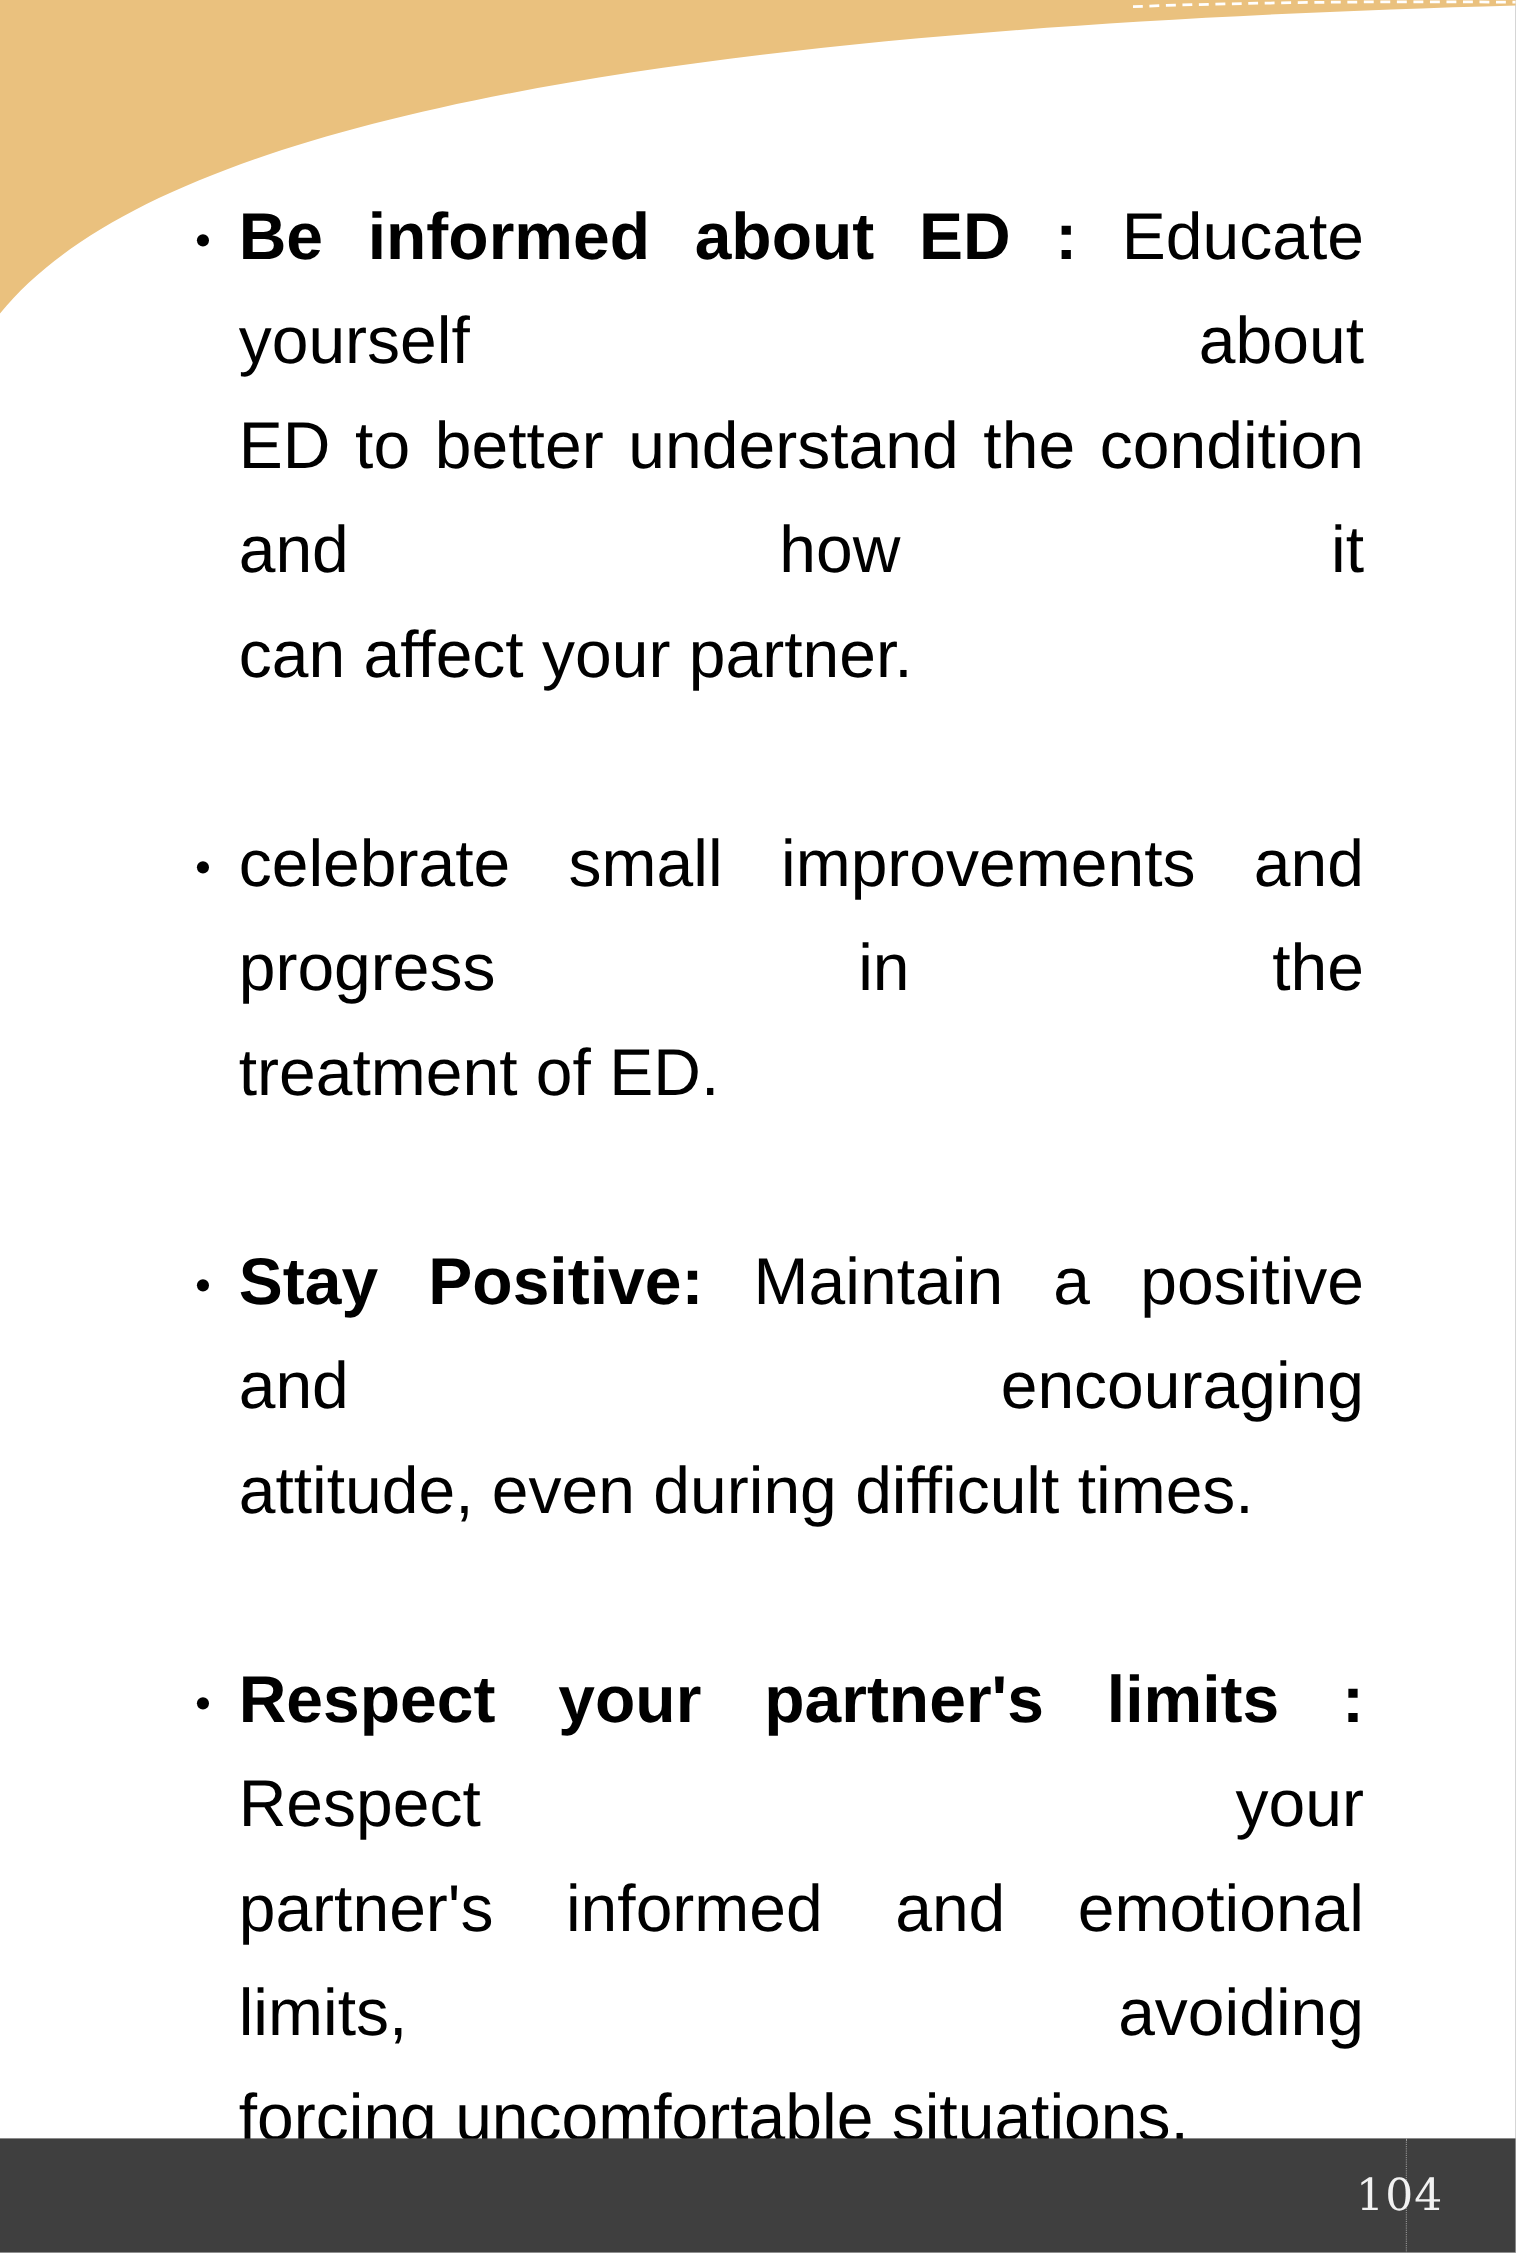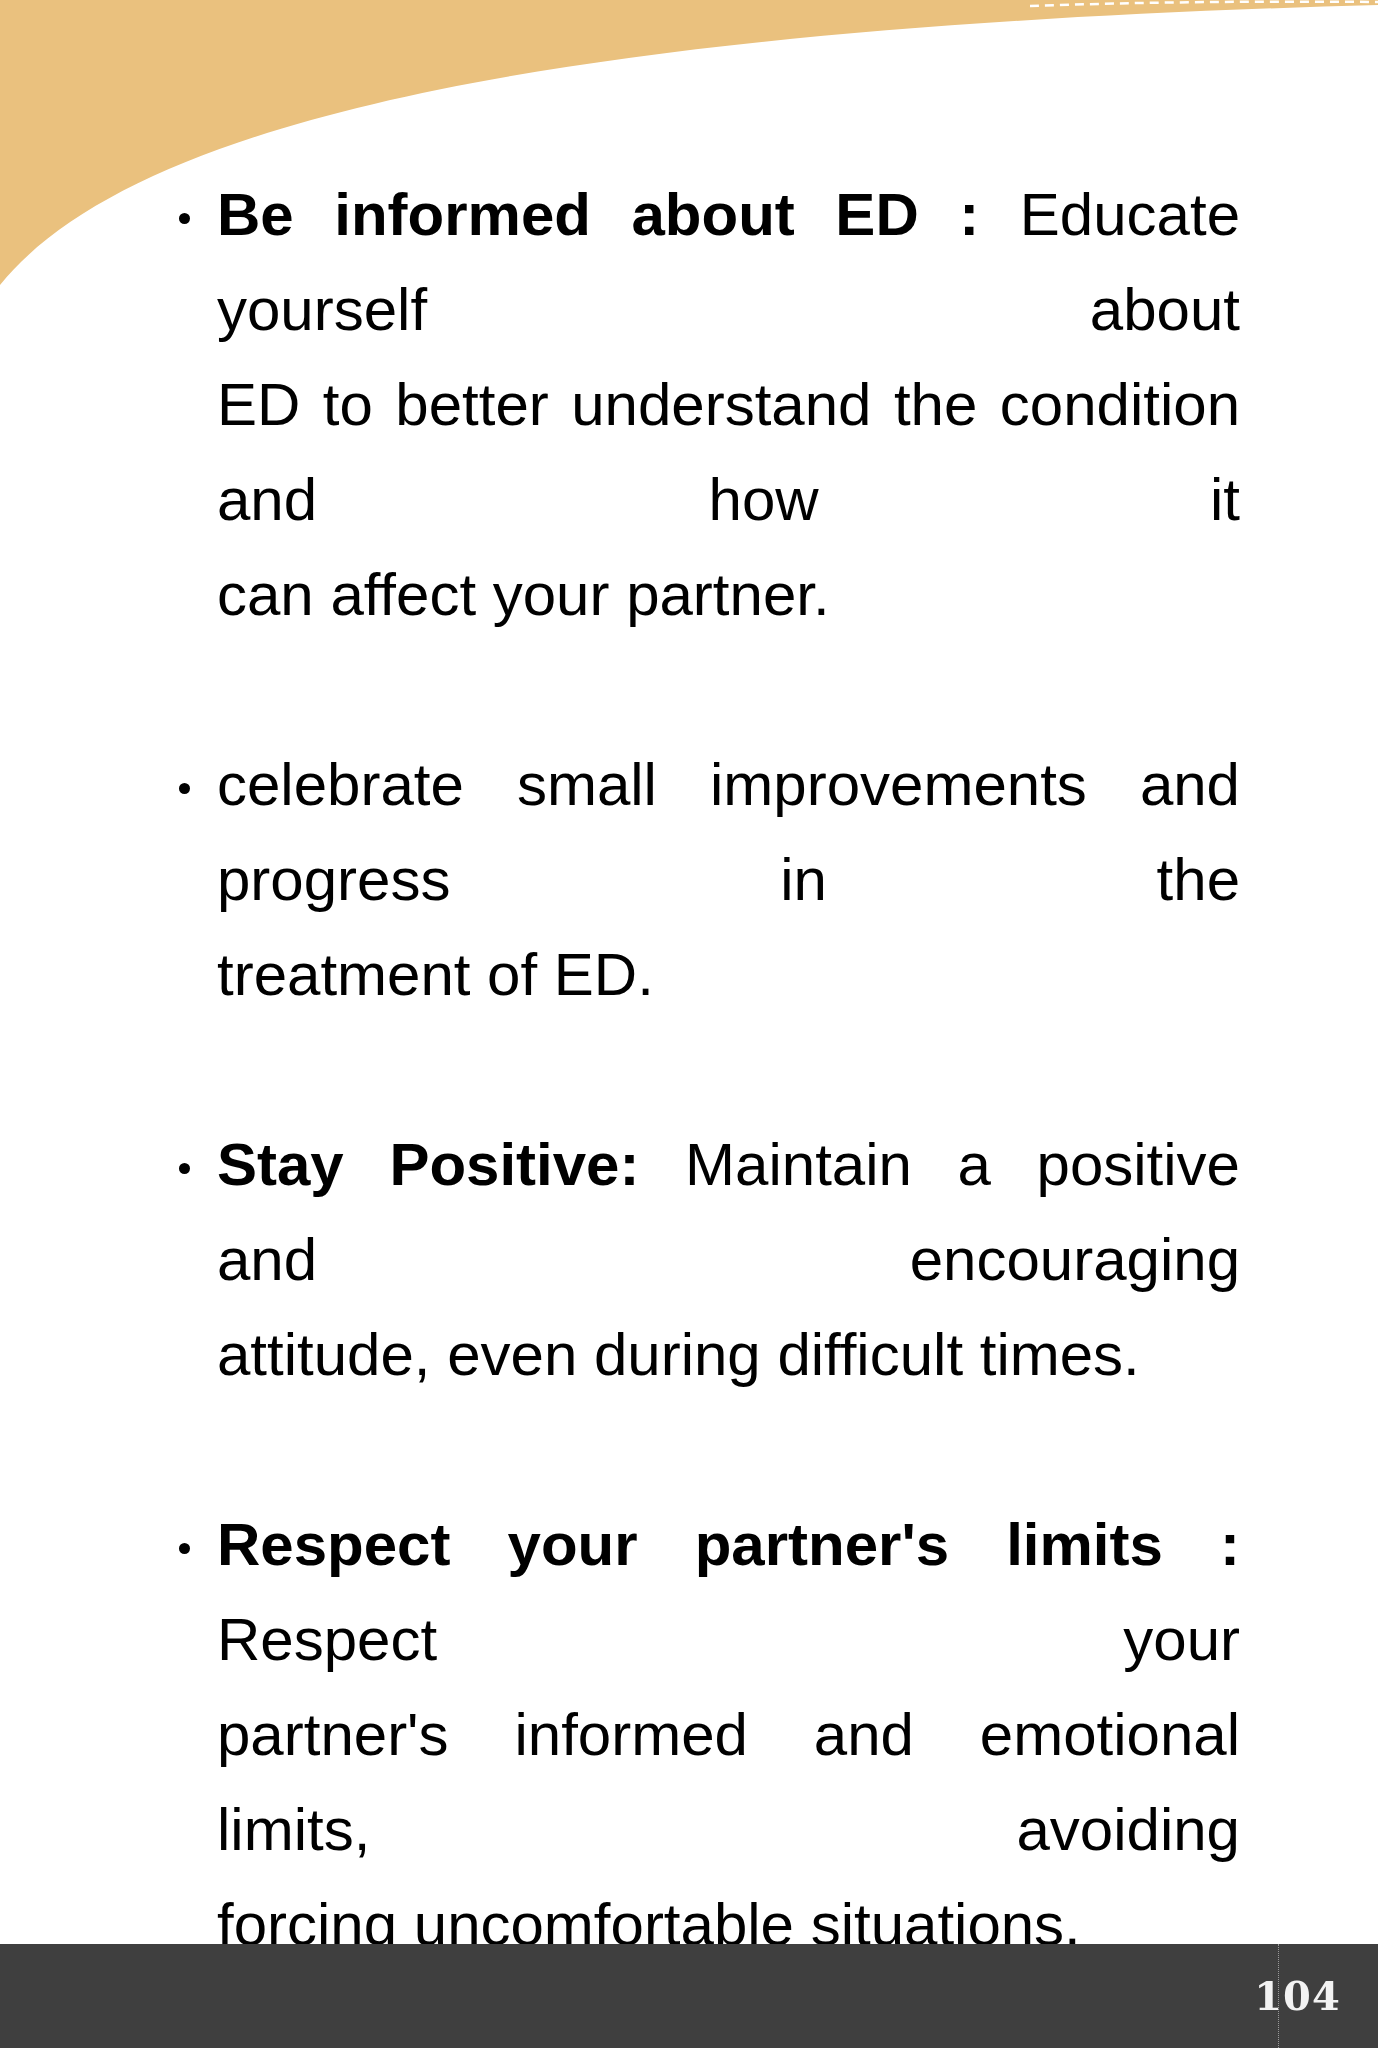--- a/index.html
+++ b/index.html
@@ -67,31 +67,30 @@
   .footer-divider {
     position: absolute;
     left: 1278px;
     top: 0;
     height: 104px;
     width: 0;
     border-left: 1px dotted #9a9a9a;
   }
   .page-number {
     position: absolute;
-    left: 1248px;
+    left: 1223px;
     top: 0;
     width: 99px;
     height: 104px;
     line-height: 104px;
     text-align: center;
     font-family: "DejaVu Serif", "Liberation Serif", serif;
     font-size: 40px;
     letter-spacing: 1px;
     color: #f2f2f2;
-    font-weight: bold;
   }
 </style>
 </head>
 <body>
 
 <div class="page" style="background: rgb(255, 255, 255);">
 
   <svg class="swoosh" width="1378" height="300" viewBox="0 0 1378 300" aria-hidden="true">
     <path id="gold-shape" d="M0,0 L1378,0 L1378,5 C650,25 150,100 0,285 Z" fill="#eac17e"></path>
     <path id="accent-curve" d="M1030,6 C1140,2 1260,1 1378,2" fill="none" stroke="#ffffff" stroke-width="2.5" stroke-dasharray="9 6"></path>

